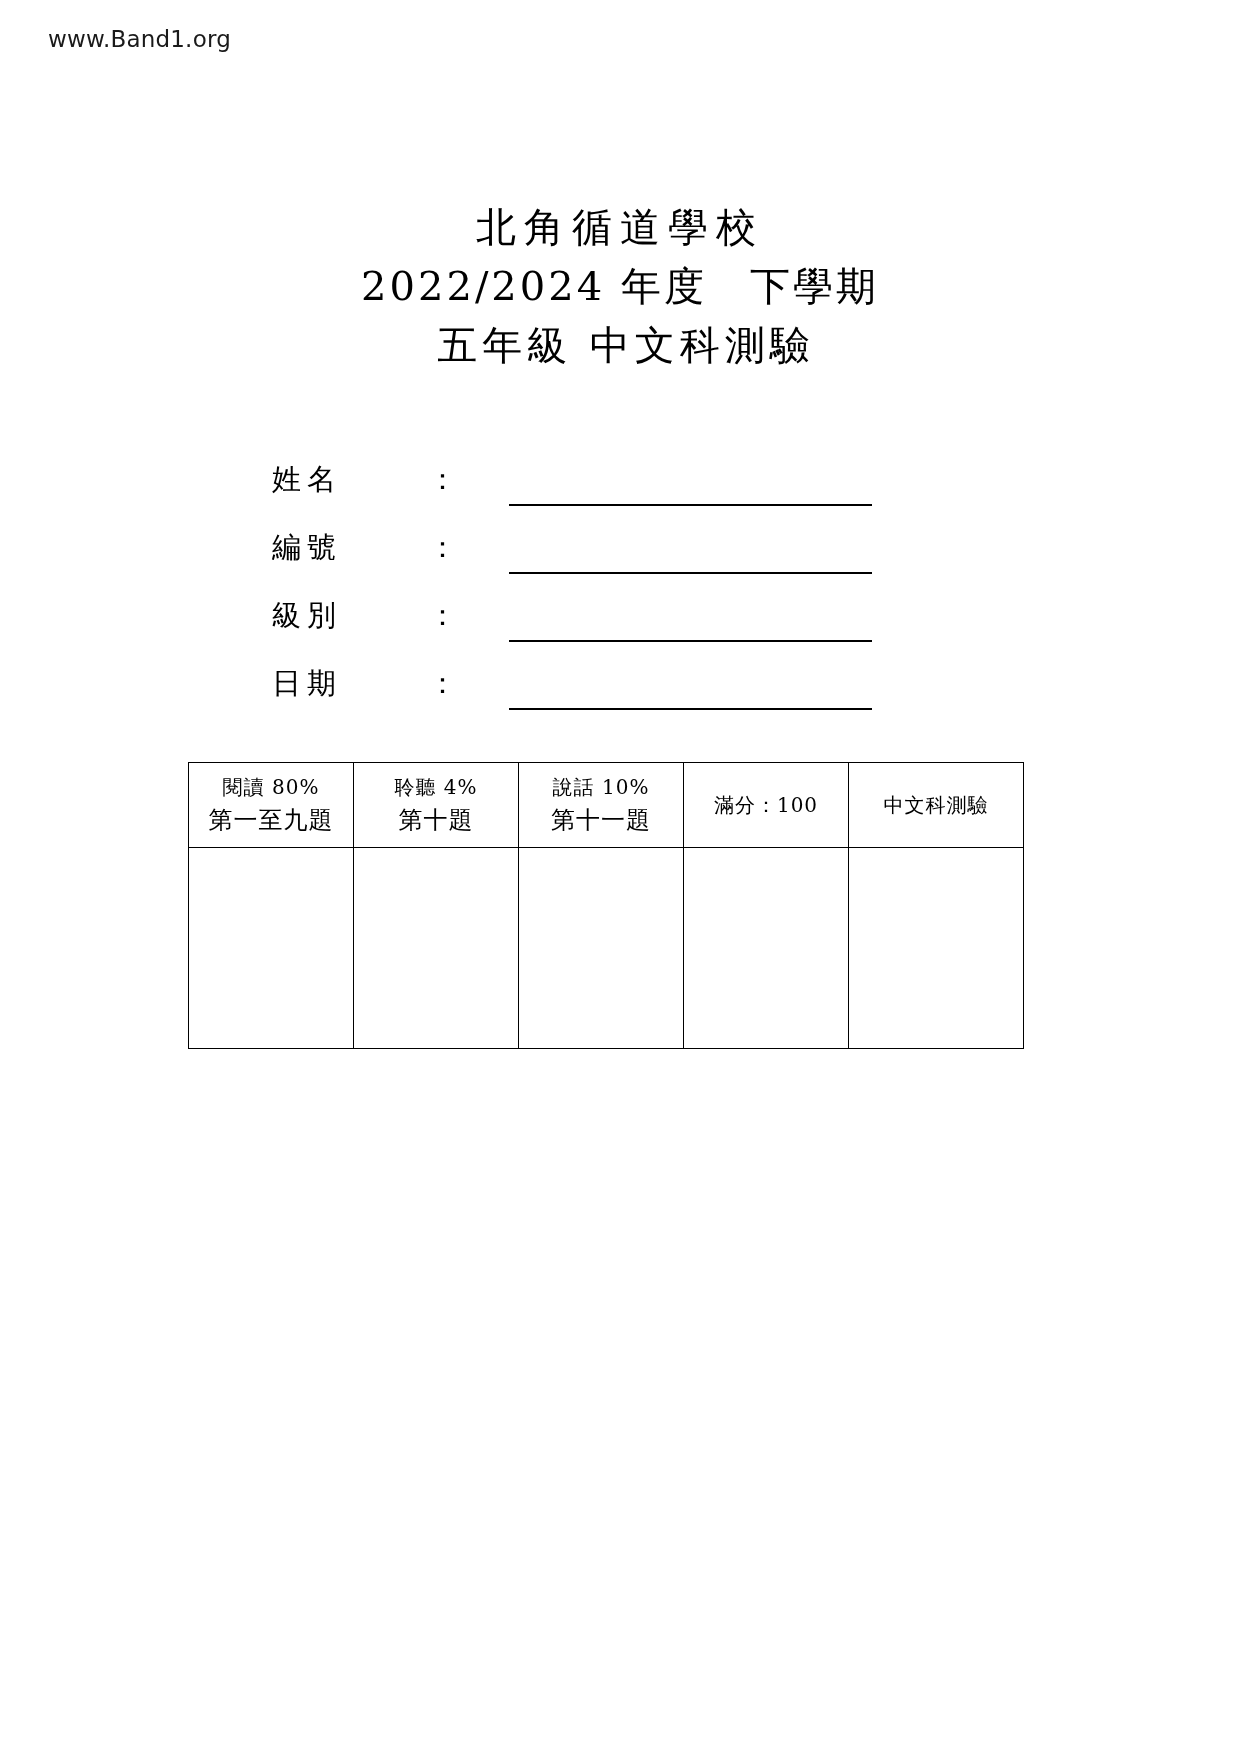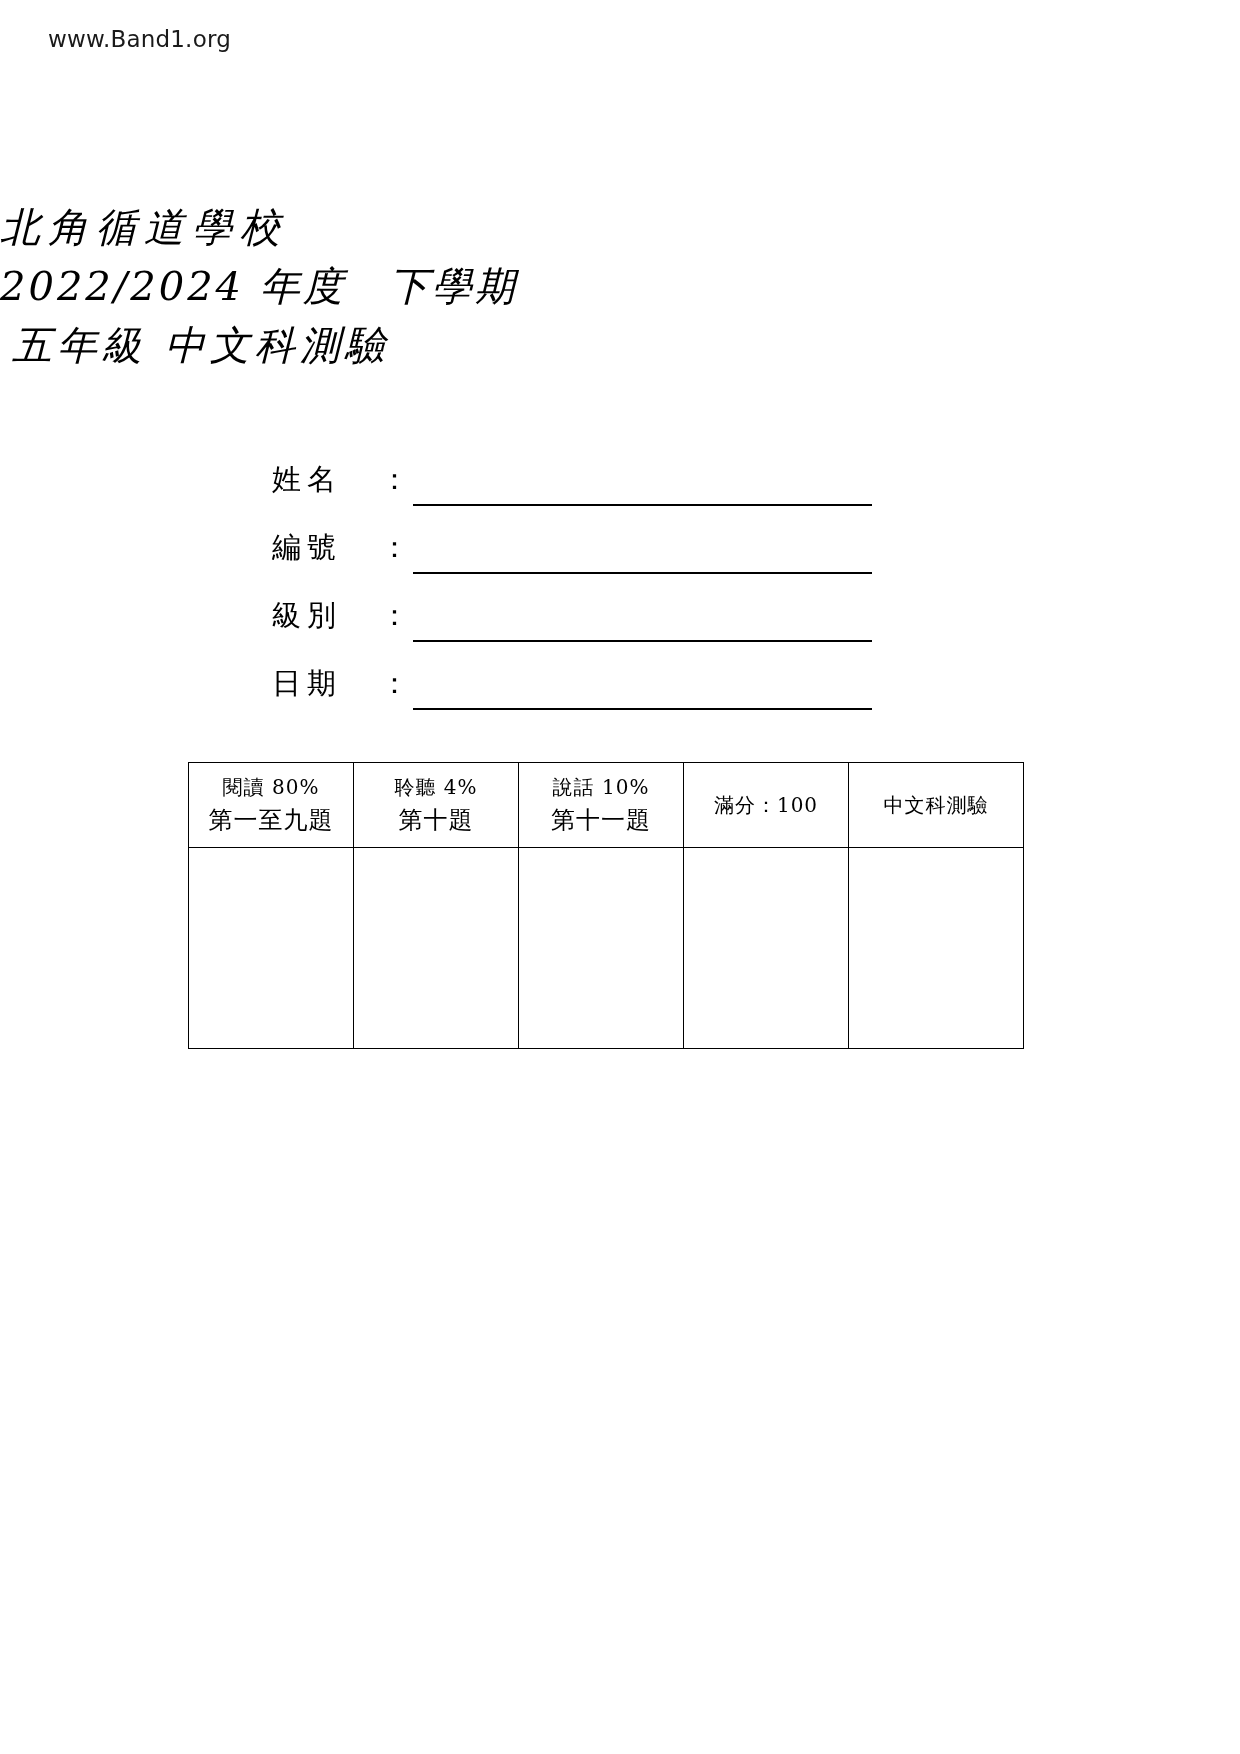--- a/index.html
+++ b/index.html
@@ -32,21 +32,21 @@
     left: 0;
     width: 1240px;
     height: 1754px;
   }
 
   .title-block {
     position: absolute;
     top: 198px;
     left: 0;
     width: 1240px;
-    font-style: italic;
+    text-align: center;
   }
   .title-line {
     font-family: "DejaVu Serif", serif;
     font-size: 40px;
     line-height: 1.48;
     letter-spacing: 4px;
     white-space: pre;
   }
   .title-line-1 { letter-spacing: 8px; }
   .title-line-2 { letter-spacing: 3px; }
@@ -55,20 +55,21 @@
   .fields {
     position: absolute;
     top: 438px;
     left: 272px;
     width: 600px;
   }
   .field-row {
     display: flex;
     align-items: flex-end;
     height: 68px;
+    gap: 48px;
   }
   .field-label {
     font-size: 29px;
     letter-spacing: 6px;
     white-space: pre;
     padding-bottom: 6px;
     min-width: 108px;
   }
   .field-colon {
     font-size: 29px;

